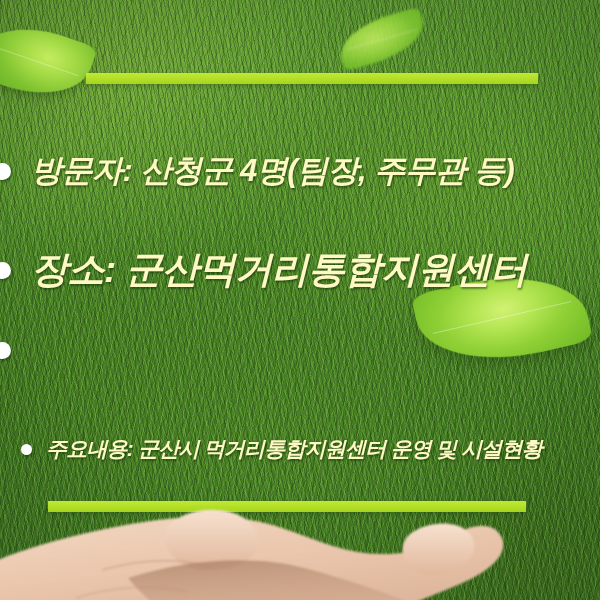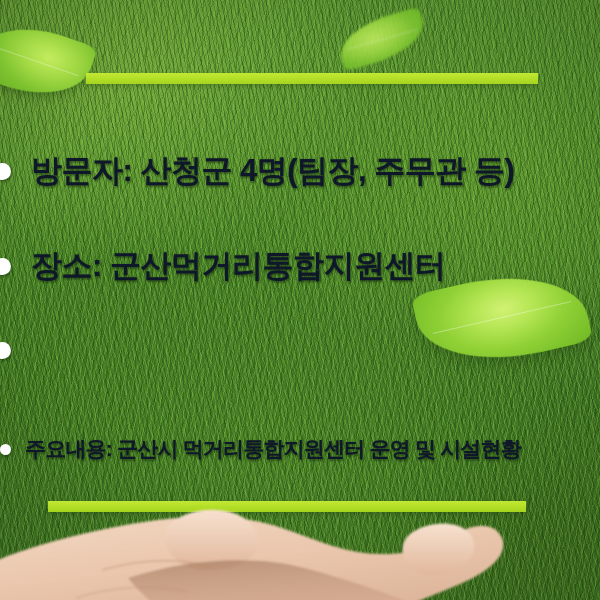--- a/index.html
+++ b/index.html
@@ -163,43 +163,44 @@
     display: flex;
     align-items: center;
   }
   .bullet-dot {
     border-radius: 50%;
     background: #ffffff;
     box-shadow: 1px 2px 3px rgba(16,40,8,.45);
     flex: none;
   }
   .bullet-text {
-    color: #0f172a;
+    color: #fef9c3;
     font-weight: bold;
     white-space: nowrap;
     letter-spacing: -0.5px;
     text-shadow:
       1px 2px 2px rgba(18,42,10,.45),
       0 0 2px rgba(18,42,10,.30);
+    font-style: italic;
   }
 
   
   #bullet-row-1 { left: -6px; top: 18px; }
   #bullet-row-1 .bullet-dot { width: 17px; height: 17px; }
   #bullet-row-1 .bullet-text { margin-left: 20px; font-size: 31px; }
 
   #bullet-row-2 { left: -6px; top: 113px; }
   #bullet-row-2 .bullet-dot { width: 17px; height: 17px; }
-  #bullet-row-2 .bullet-text { margin-left: 20px; font-size: 31px; }
+  #bullet-row-2 .bullet-text { margin-left: 20px; font-size: 37px; }
 
   #bullet-row-3 { left: -6px; top: 210px; }
   #bullet-row-3 .bullet-dot { width: 17px; height: 17px; }
   #bullet-row-3 .bullet-text { margin-left: 20px; font-size: 31px; }
 
-  #bullet-row-4 { left: 0; top: 303px; }
+  #bullet-row-4 { left: 21px; top: 303px; }
   #bullet-row-4 .bullet-dot { width: 11px; height: 11px; }
   #bullet-row-4 .bullet-text { margin-left: 14px; font-size: 21px; letter-spacing: -0.8px; }
 </style>
 </head>
 <body>
 
 <div id="poster">
 
   <div class="grass-base"></div>
   <div class="grass-blades"></div>

